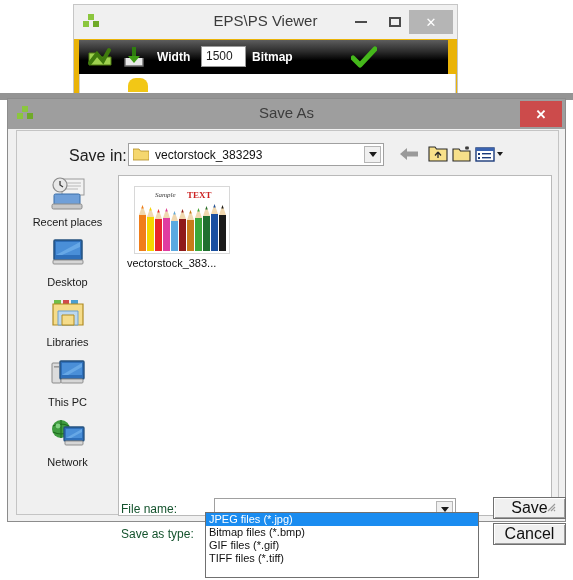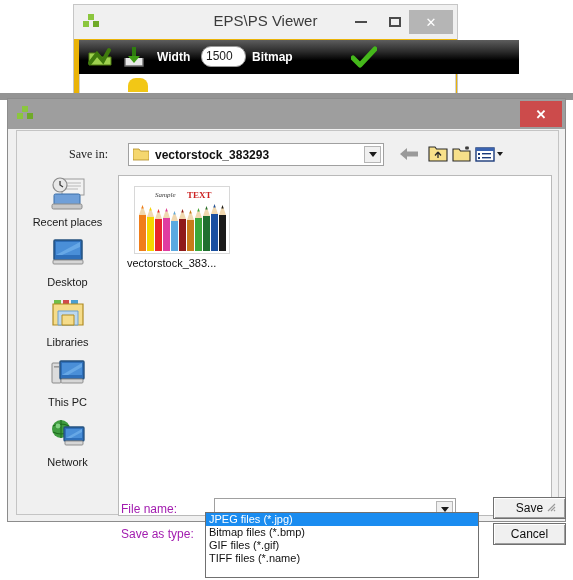--- a/index.html
+++ b/index.html
@@ -34,39 +34,39 @@
   .wbtn .glyph {
     position:absolute; left:0; top:0; width:100%; height:100%;
     display:flex; align-items:center; justify-content:center;
     font-size: 13px; color: #4b4b4b;
   }
   .wbtn.close .glyph { color: #ffffff; font-size: 13px; }
   .min-bar { width:12px; height:2px; background:#4b4b4b; }
   .max-box { width:12px; height:10px; border:2px solid #4b4b4b; box-sizing:border-box; }
 
   .viewer-toolbar {
-    position: absolute; left: 5px; top: 35px; width: 440px; height: 34px;
+    position: absolute; left: 5px; top: 35px; width: 369px; height: 34px;
     background: linear-gradient(to bottom, #5d5d5d 0%, #2a2a2a 35%, #000000 60%, #000000 100%);
     overflow: hidden;
   }
   .tb-icon { position:absolute; top: 4px; width: 26px; height: 26px; }
   .tb-icon.open { left: 8px; }
   .tb-icon.save { left: 42px; }
   .tb-label {
     position:absolute; top: 10px; color:#ffffff; font-size: 12px; font-weight: bold;
   }
   .tb-label.w { left: 78px; }
   .tb-label.h { left: 173px; }
   .tb-input {
     position:absolute; top: 6px; height: 21px; background:#ffffff;
     border: 1px solid #9a9a9a; box-sizing:border-box;
     font-size: 12px; color:#202020; padding: 2px 4px;
     font-family: "Liberation Sans", sans-serif;
   }
-  .tb-input.w { left: 122px; width: 45px; border-radius: 10px; }
+  .tb-input.w { left: 122px; width: 45px; }
   .tb-input.h { left: 219px; width: 45px; margin-top: 44px; }
   .tb-check { position:absolute; left: 272px; top: 6px; width: 26px; height: 22px; }
 
   .viewer-client {
     position:absolute; left: 5px; top: 69px; width: 375px; height: 22px;
     background: #ffffff; border-left:1px solid #d0d0d0; border-right:1px solid #d0d0d0;
     overflow:hidden;
   }
   .viewer-doc-bit {
     position:absolute; left: 48px; top: 4px; width: 20px; height: 14px;
@@ -96,31 +96,31 @@
     background:#cc4b4b; display:flex; align-items:center; justify-content:center;
     color:#ffffff; font-size: 13px; font-weight: bold;
   }
   .dlg-body {
     position:absolute; left: 8px; top: 31px; width: 543px; height: 385px;
     background:#f0f0f0; border:1px solid #c4c4c4; box-sizing:border-box;
   }
 
   
   .savein-label {
-    position:absolute; left: 52px; top: 16px; font-size: 12px; color:#202020;font-family:Liberation Serif, serif;
+    position:absolute; left: 52px; top: 16px; font-size: 16px; color:#202020;
   }
   .savein-combo {
     position:absolute; left: 111px; top: 12px; width: 256px; height: 23px;
     background:#ffffff; border:1px solid #a0a0a0; box-sizing:border-box;
   }
   .savein-folder {
     position:absolute; left: 4px; top: 3px; width: 16px; height: 14px;
   }
   .savein-text {
-    position:absolute; left: 26px; top: 4px; font-size: 12px; color:#101010;font-weight:bold;
+    position:absolute; left: 26px; top: 4px; font-size: 12px; color:#101010;
   }
   .combo-arrow {
     position:absolute; right: 2px; top: 2px; width: 17px; height: 17px;
     background:#f0f0f0; border:1px solid #b5b5b5; box-sizing:border-box;
     display:flex; align-items:center; justify-content:center;
   }
   .combo-arrow .tri {
     width:0; height:0; border-left:4px solid transparent; border-right:4px solid transparent;
     border-top:5px solid #1a1a1a;
   }
@@ -155,42 +155,42 @@
     font-family: "Liberation Serif", serif; font-style: italic;
   }
   .thumb-text {
     position:absolute; left: 52px; top: 3px; font-size: 9px; color:#cc2222;
     font-weight: bold; font-family: "Liberation Serif", serif;
   }
   .pencils { position:absolute; left: 4px; bottom: 2px; width: 88px; height: 48px; }
   .file-name { font-size: 11px; color:#101010; margin-top: 3px; }
 
   
-  .form-label { position:absolute; font-size: 12px; color:#a21caf; }
+  .form-label { position:absolute; font-size: 12px; color:#14532d; }
   .lbl-filename { left: 104px; top: 371px; }
   .lbl-savetype { left: 104px; top: 396px; }
 
   .form-combo {
     position:absolute; left: 197px; width: 242px; height: 21px;
     background:#ffffff; border:1px solid #a0a0a0; box-sizing:border-box;
   }
   .form-combo.fname { top: 367px; }
   .form-combo.ftype { top: 392px; }
   .form-combo .val {
     position:absolute; left: 4px; top: 3px; font-size: 12px; color:#101010;
   }
 
   .dlg-btn {
     position:absolute; left: 476px; width: 73px; height: 22px;
     background:#f0f0f0;
     border: 1px solid #707070;
     box-shadow: inset 1px 1px 0 #ffffff, inset -1px -1px 0 #9e9e9e;
     box-sizing:border-box;
     display:flex; align-items:center; justify-content:center;
-    font-size: 12px; color:#101010;
+    font-size: 16px; color:#101010;
   }
   .dlg-btn.save { top: 366px; }
   .dlg-btn.cancel { top: 392px; }
 
   .resize-grip {
     position:absolute; right: 2px; bottom: 2px; width: 12px; height: 12px;
   }
 
   
   .dropdown {
@@ -260,20 +260,21 @@
   <div class="page-shadow"></div>
 
   <div class="dialog">
 
     <div class="dlg-titlebar">
       <svg class="dlg-logo" viewBox="0 0 18 16">
         <rect x="6" y="0" width="6" height="6" fill="#8bc63e"></rect>
         <rect x="1" y="7" width="6" height="6" fill="#8bc63e"></rect>
         <rect x="11" y="7" width="6" height="6" fill="#6faa28"></rect>
       </svg>
+      <div class="dlg-title">Save As</div>
       <div class="dlg-close">
         <span>✕</span>
       </div>
     </div>
 
     <div class="dlg-body">
 
       <div class="savein-label">Save in:</div>
       <div class="savein-combo">
         <svg class="savein-folder" viewBox="0 0 16 14">
@@ -443,16 +444,16 @@
           <path d="M11 4 L4 11 M11 7 L7 11 M11 10 L10 11"></path>
         </g>
       </svg>
     </div>
   </div>
 
   <div class="dropdown">
     <div class="dd-item sel">JPEG files (*.jpg)</div>
     <div class="dd-item">Bitmap files (*.bmp)</div>
     <div class="dd-item">GIF files (*.gif)</div>
-    <div class="dd-item">TIFF files (*.name)</div>
+    <div class="dd-item">TIFF files (*.tiff)</div>
   </div>
 
 </div>
 
 </body></html>

